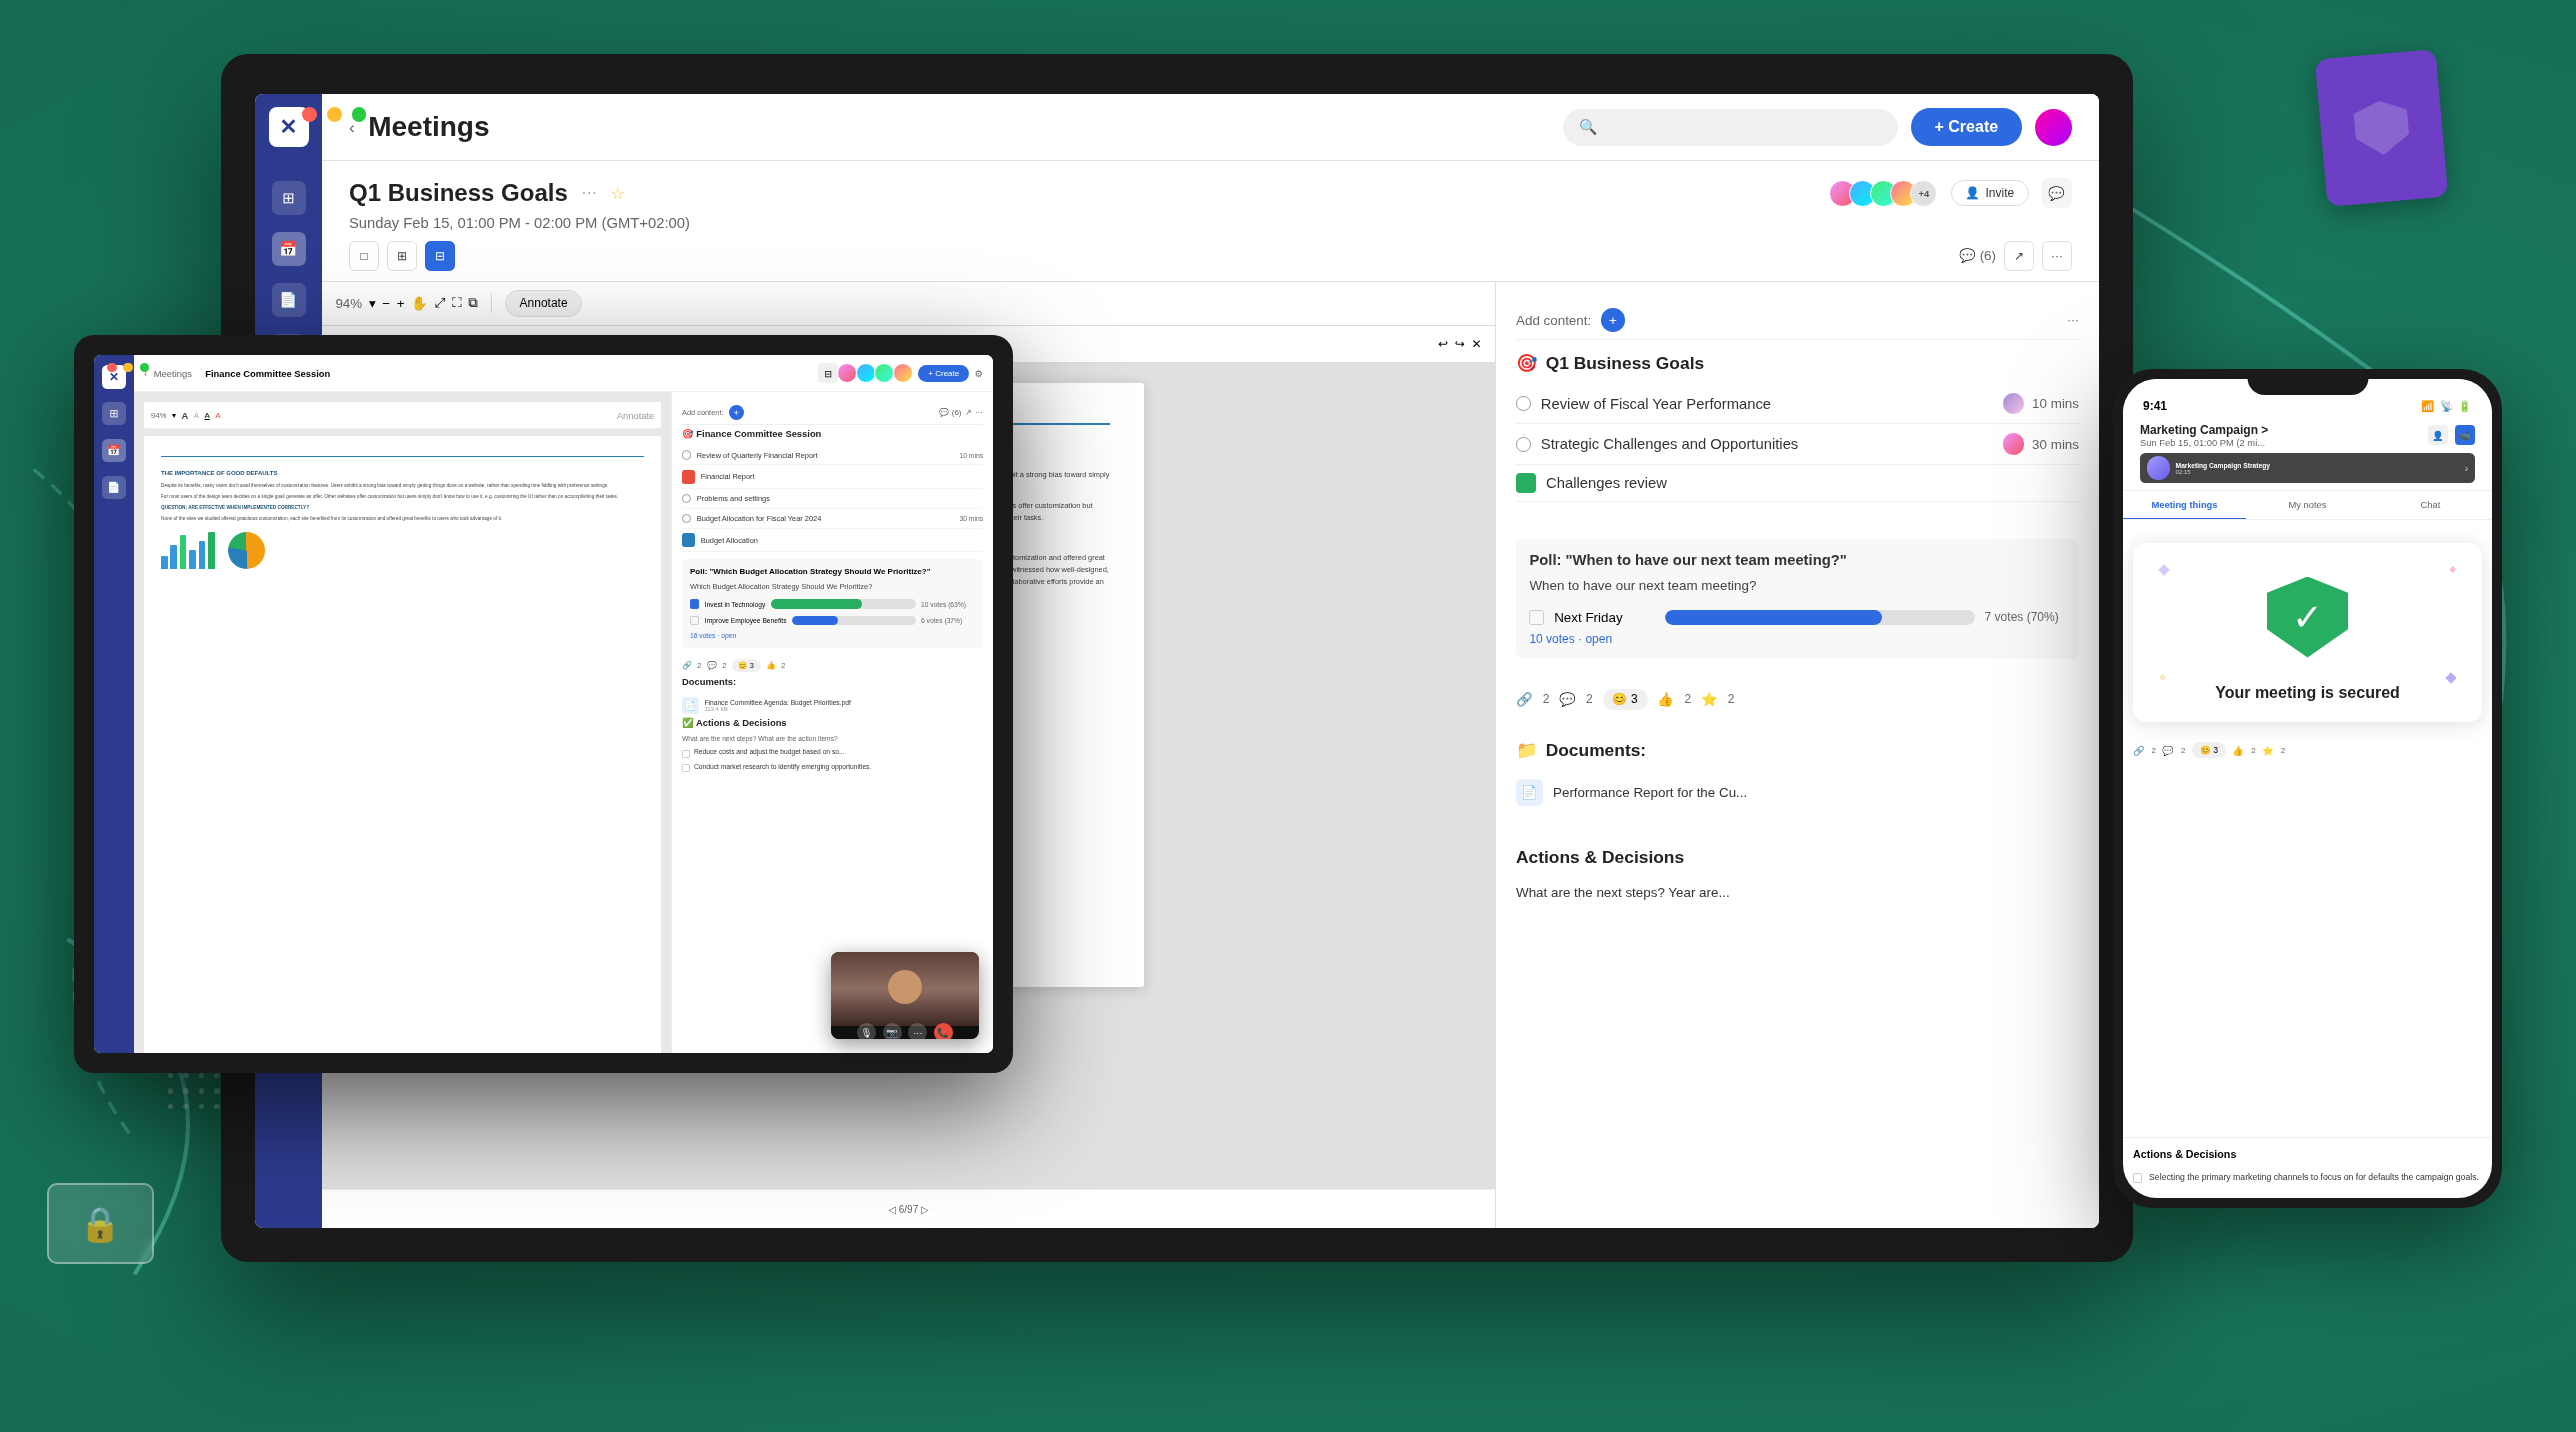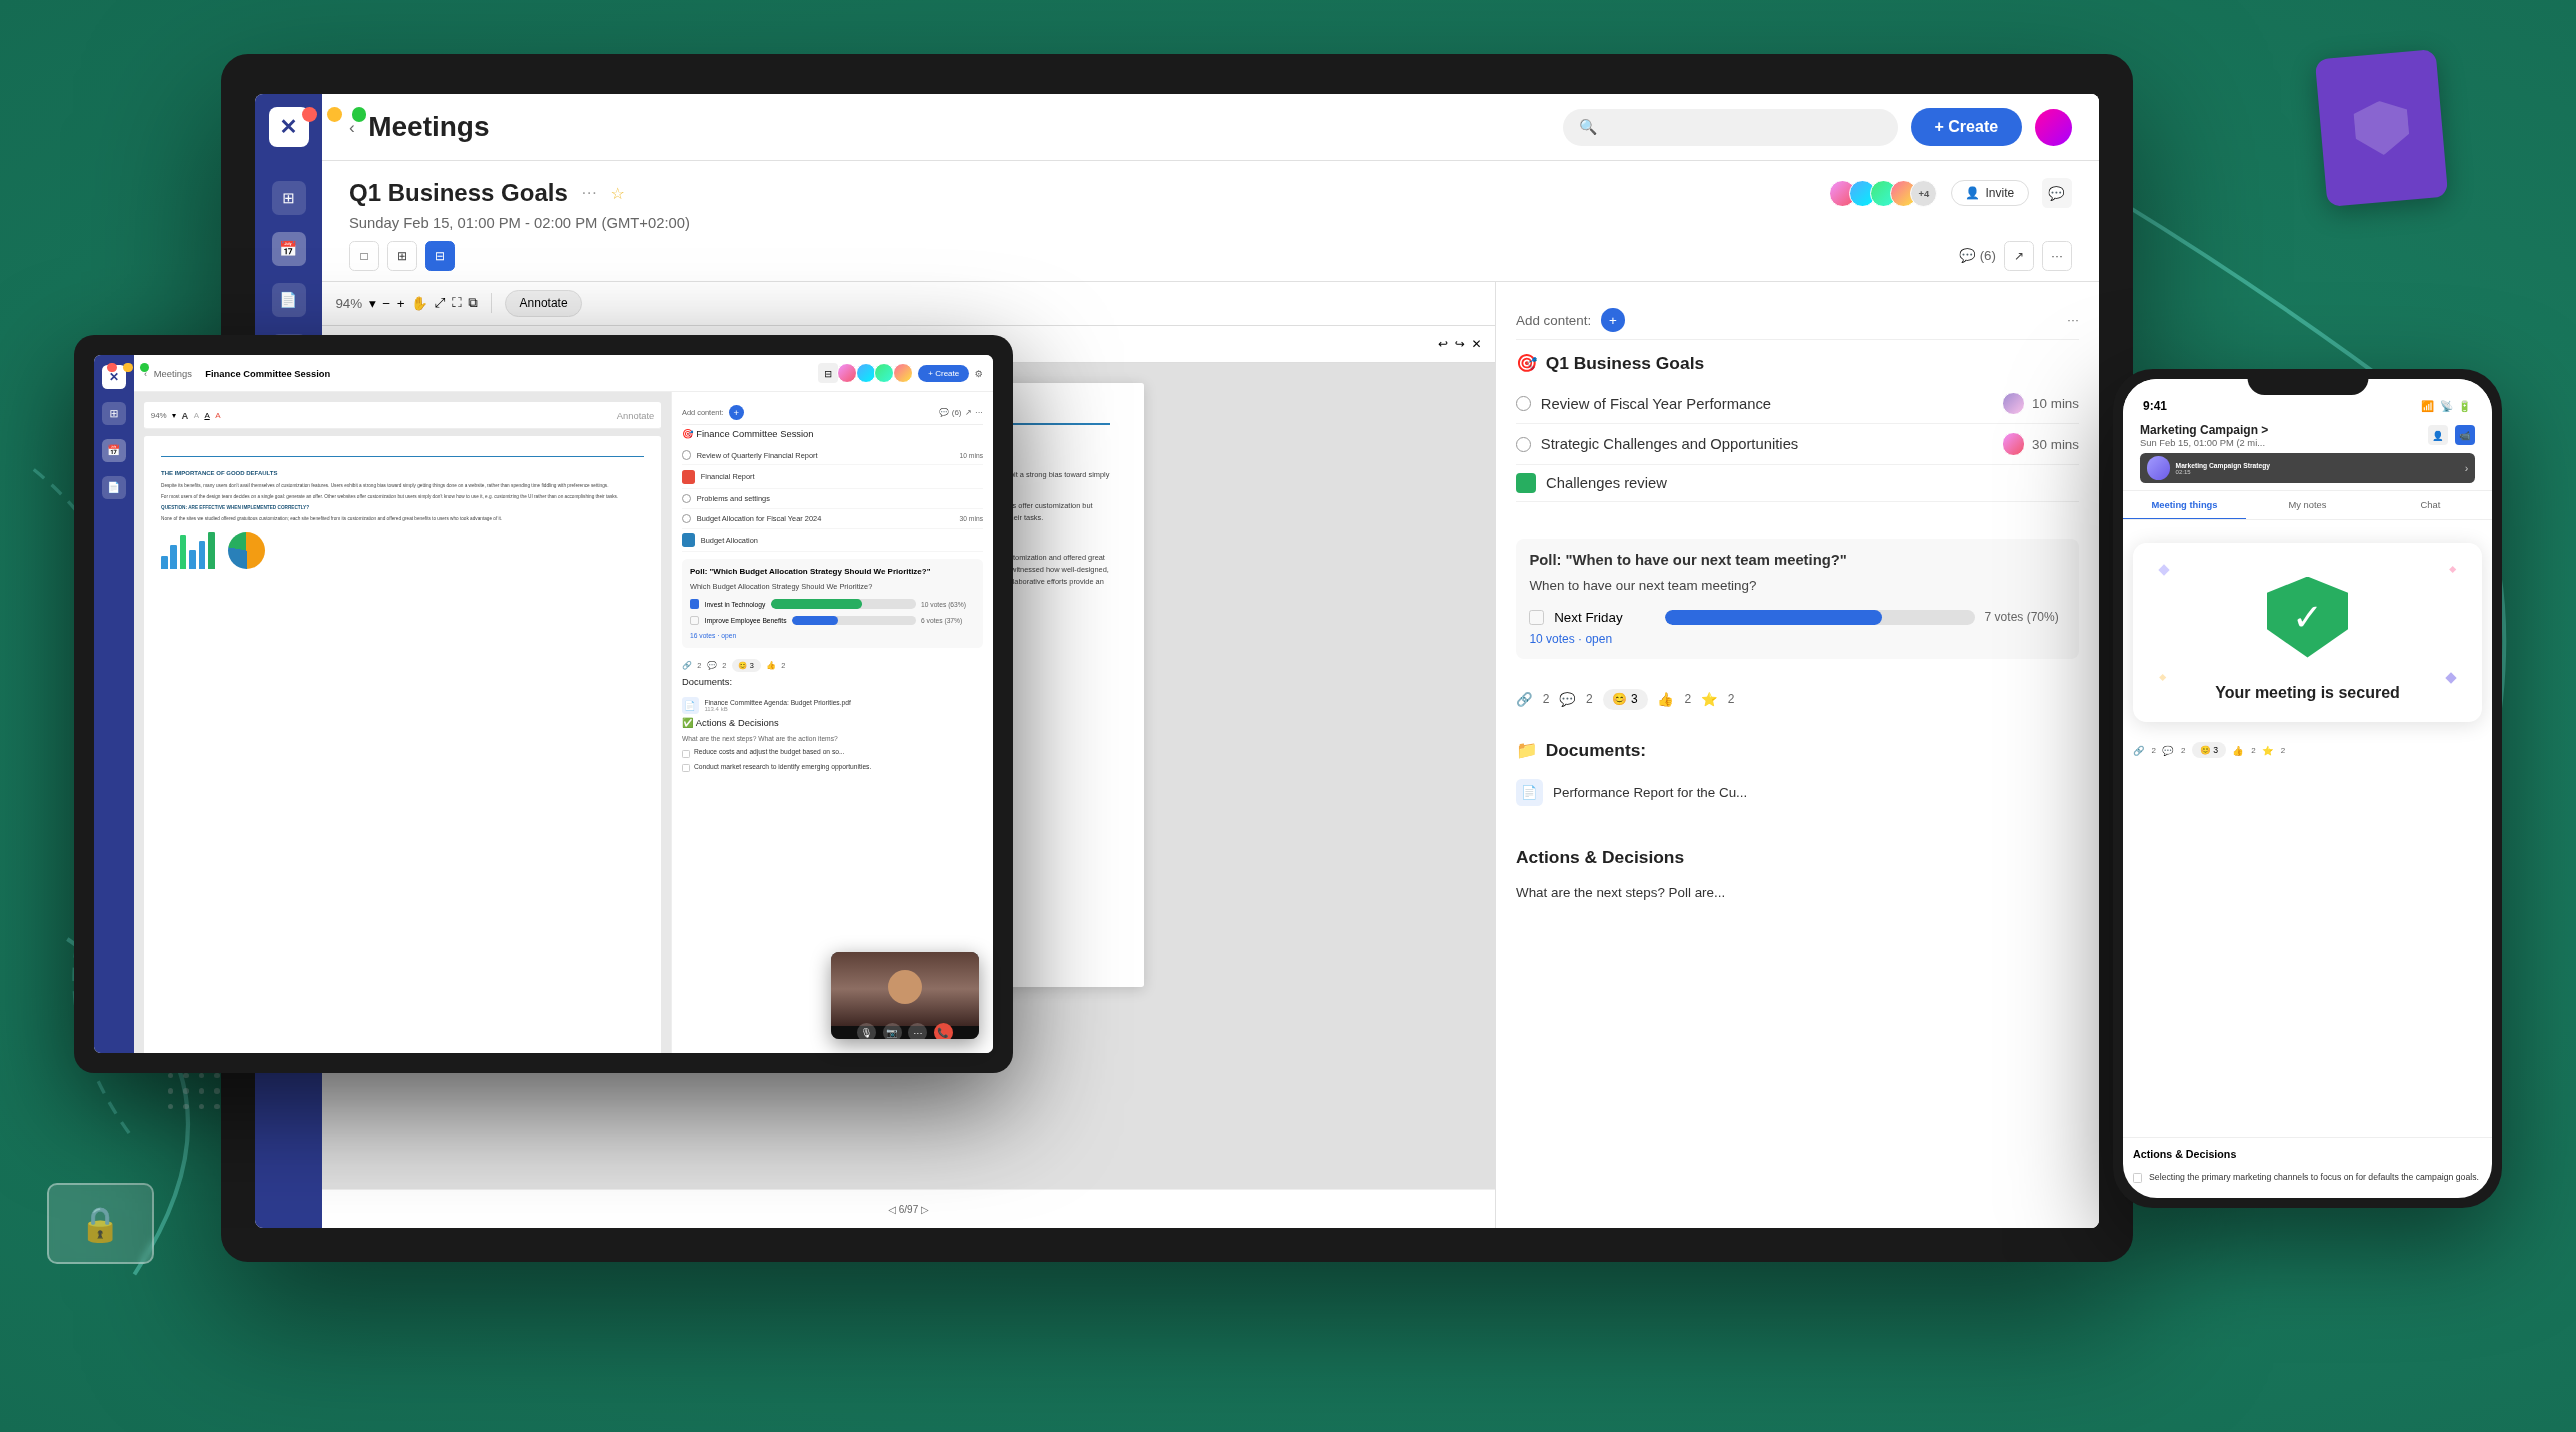--- a/index.html
+++ b/index.html
@@ -616,21 +616,21 @@
     .tablet-notes {
       width: 322px;
       background: #fff;
       border-left: 0.7px solid #eee;
       padding: 10px;
       overflow-y: auto;
     }
 
     .tablet-section-title {
       font-size: 9.4px;
-      font-weight: 400;
+      font-weight: 700;
       color: #222;
       margin-bottom: 6.7px;
     }
 
     .tablet-agenda-item {
       display: flex;
       align-items: center;
       gap: 5.4px;
       padding: 4.7px 0;
       border-bottom: 0.7px solid #f5f5f5;
@@ -1278,21 +1278,21 @@
               <span>Documents:</span>
             </div>
             <div class="docs-item">
               <div class="docs-icon">📄</div>
               <span style="font-size:13.4px;color:#333;">Performance Report for the Cu...</span>
             </div>
           </div>
 
           <div class="actions-section">
             <div class="notes-section-title" style="font-size:17.4px;">Actions &amp; Decisions</div>
-            <div class="action-item">What are the next steps? Poll are...</div>
+            <div class="action-item">What are the next steps? Year are...</div>
           </div>
         </div>
       </div>
     </div>
   </div>
 </div>
 
 <div class="tablet">
   <div class="tablet-inner">
 

